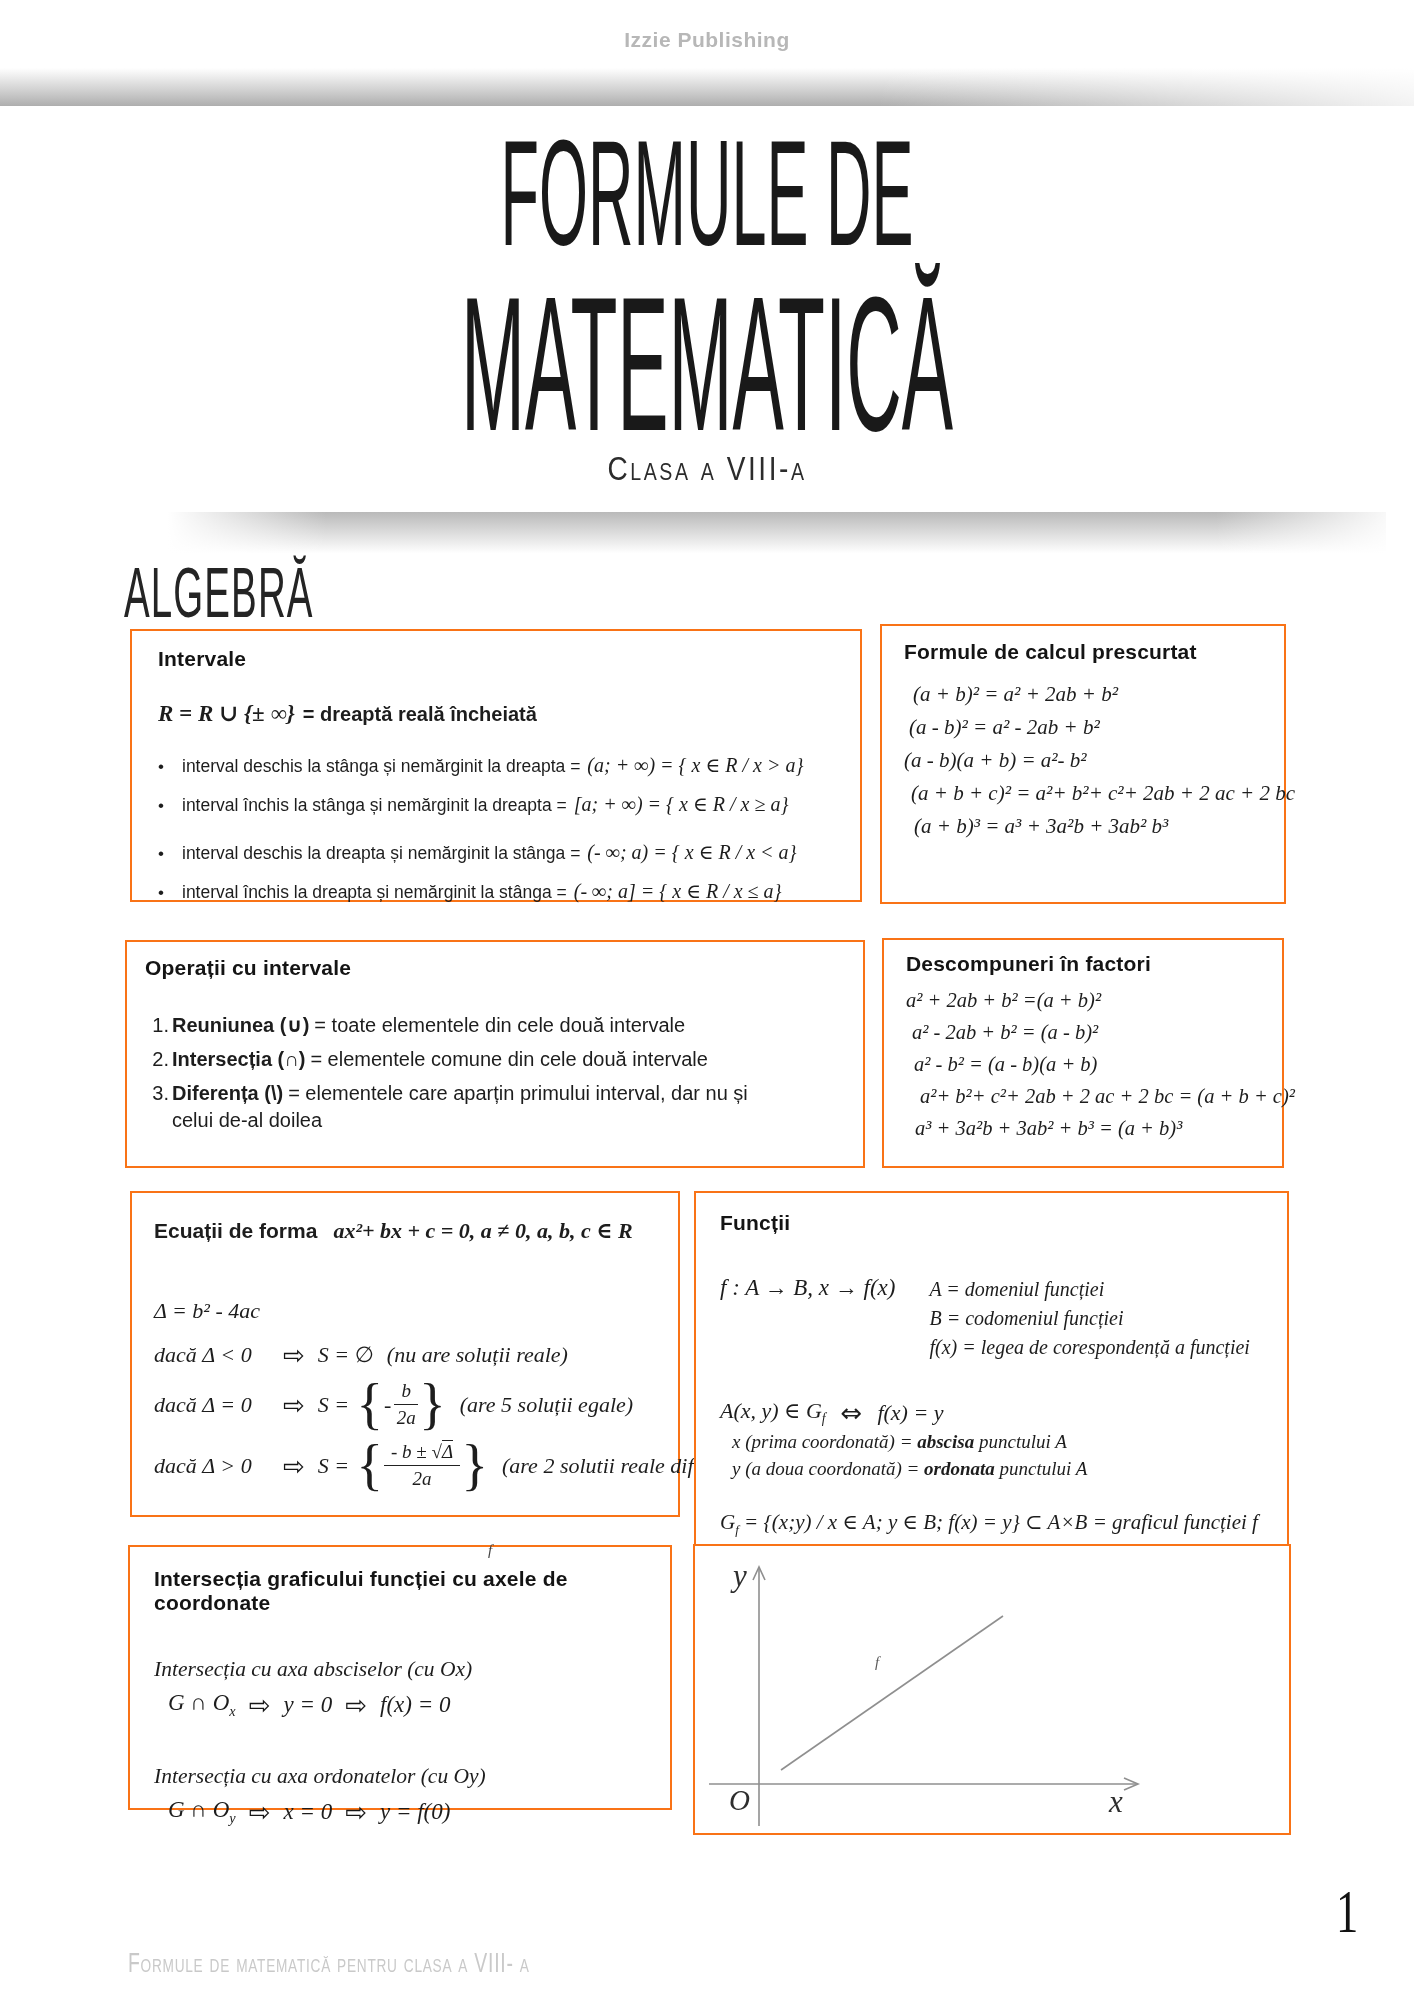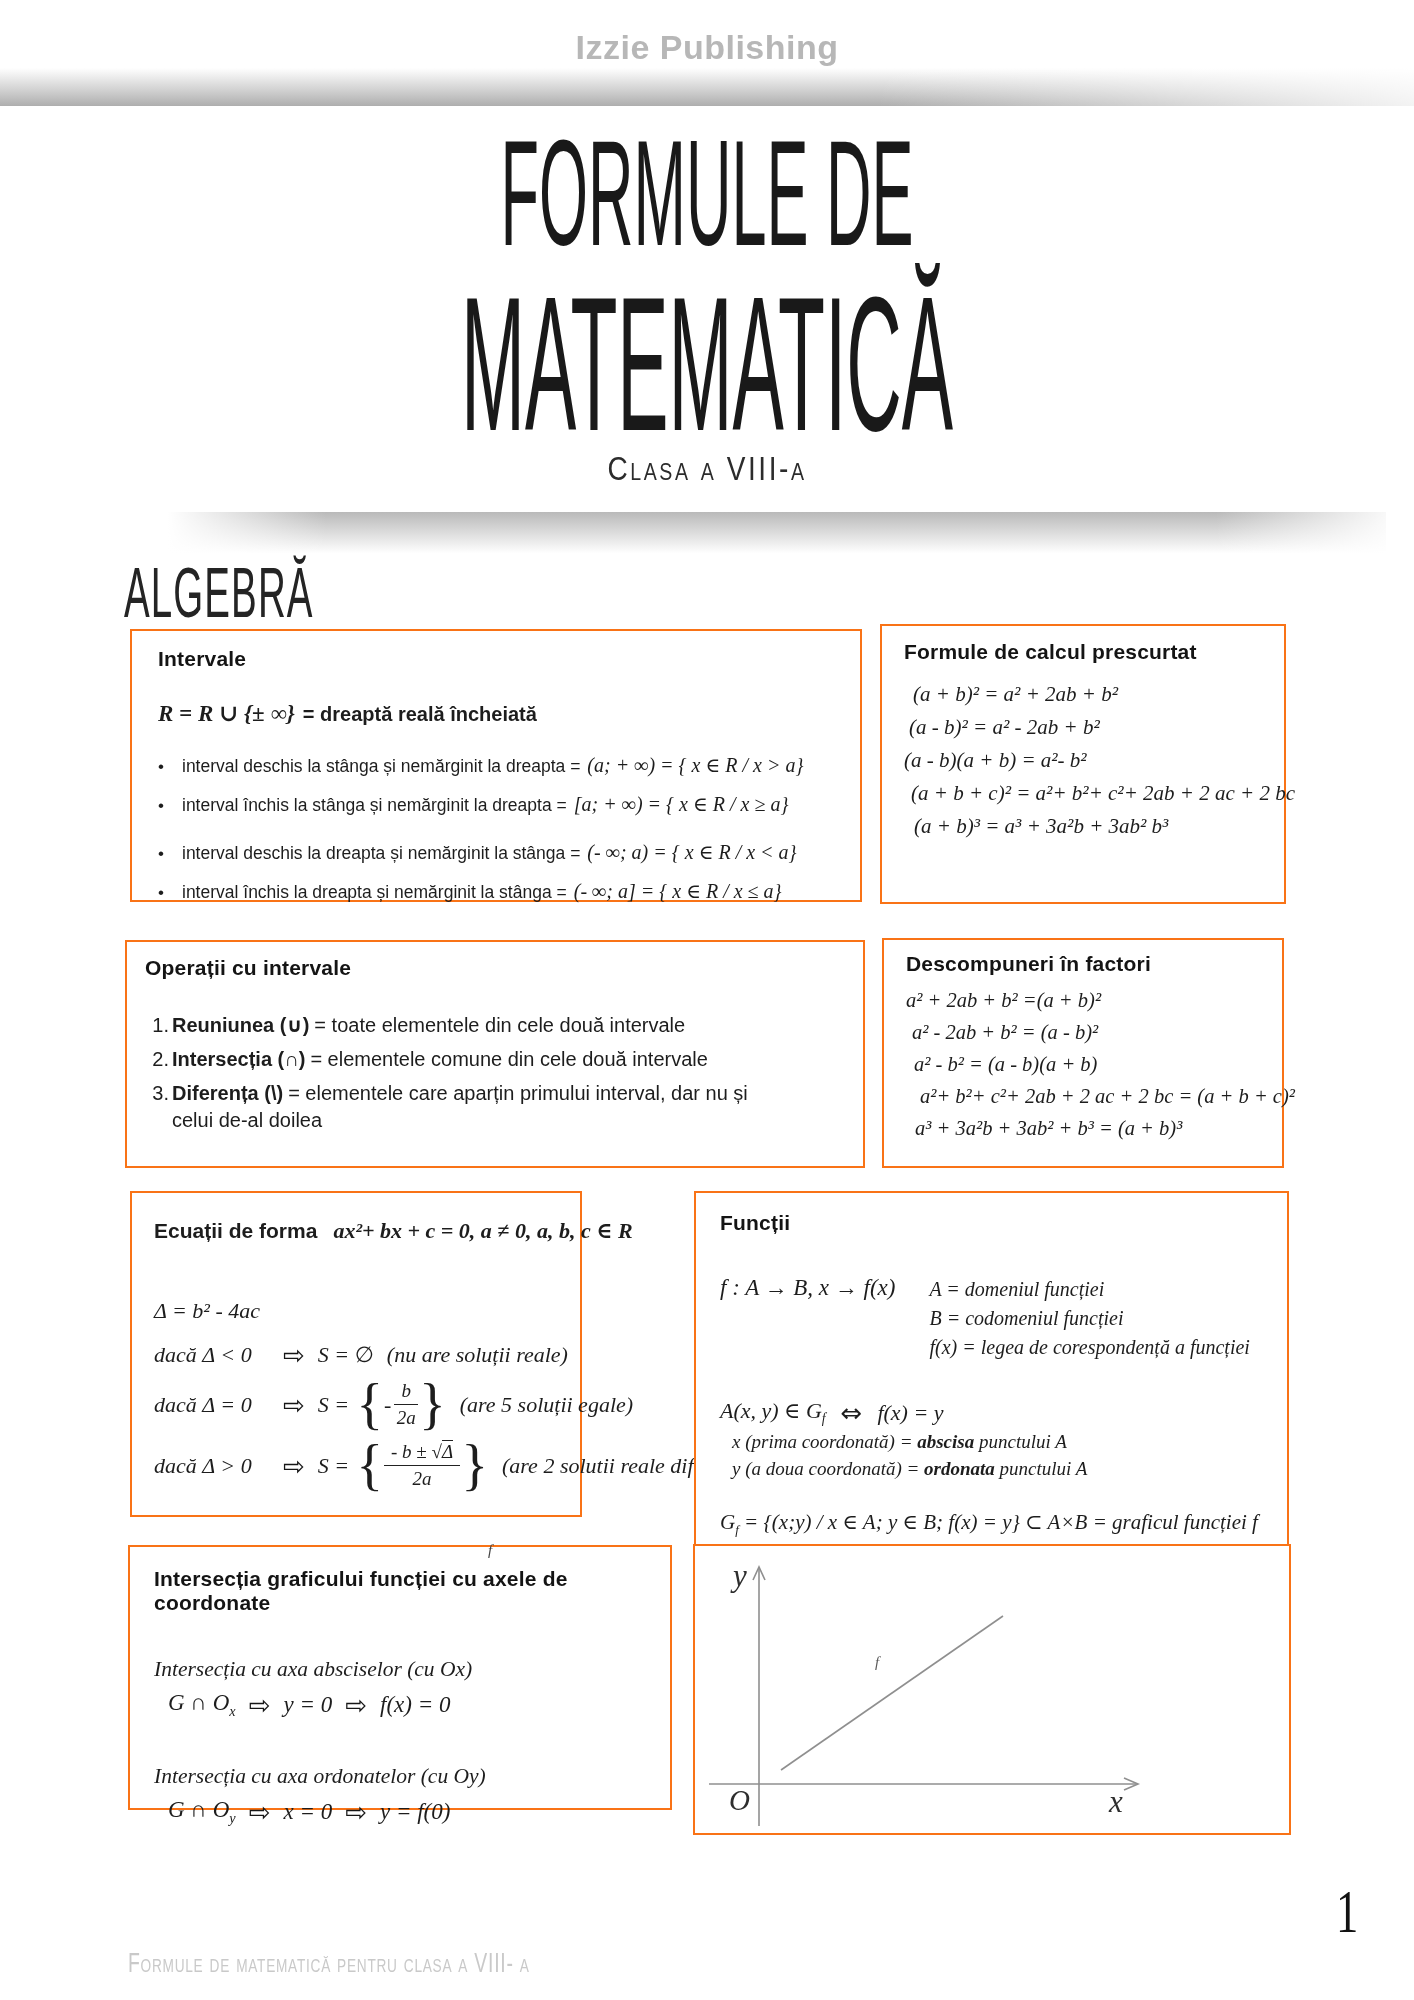--- a/index.html
+++ b/index.html
@@ -4,21 +4,21 @@
 <style>
   html,body { margin:0; padding:0; background:#e8e8e8; }
   .page {
     position:relative; width:1414px; height:2000px; margin:0 auto;
     background:#ffffff; overflow:hidden;
     font-family:"Liberation Sans","DejaVu Sans",sans-serif; color:#1d1d1d;
   }
   
   .publisher {
     position:absolute; top:28px; left:0; width:100%; text-align:center;
-    font-size:34px; font-weight:bold; color:#b7b7b7; letter-spacing:0.5px;
+    font-size:21px; font-weight:bold; color:#b7b7b7; letter-spacing:0.5px;
   }
   .band-top {
     position:absolute; top:68px; left:0; width:100%; height:38px;
     background-image:
       linear-gradient(to right, rgba(255,255,255,0) 0%, rgba(255,255,255,0) 62%, rgba(255,255,255,0.85) 100%),
       linear-gradient(to bottom, rgba(190,190,190,0) 0%, rgba(176,176,176,0.55) 55%, #aeaeae 100%);
   }
   .title1 {
     position:absolute; top:118px; left:0; width:100%; text-align:center;
     font-size:150px; line-height:1; color:#191919; letter-spacing:0px;
@@ -44,21 +44,21 @@
     position:absolute; left:124px; top:558px;
     font-size:70px; line-height:1; letter-spacing:2px; color:#242424;
     transform:scaleX(0.55); transform-origin:left center;
   }
   
   .box { position:absolute; background:#fff; border:2px solid #f97316; box-sizing:border-box; }
   .b1 { left:130px; top:629px;  width:732px; height:273px; }
   .b2 { left:880px; top:624px;  width:406px; height:280px; }
   .b3 { left:125px; top:940px;  width:740px; height:228px; }
   .b4 { left:882px; top:938px;  width:402px; height:230px; }
-  .b5 { left:130px; top:1191px; width:452px; height:326px; }
+  .b5 { left:130px; top:1191px; width:550px; height:326px; }
   .b6 { left:694px; top:1191px; width:595px; height:359px; }
   .b7 { left:128px; top:1545px; width:544px; height:265px; }
   .b8 { left:693px; top:1544px; width:598px; height:291px; }
 
   .box-title { margin:0; font-size:21px; font-weight:bold; color:#141414; letter-spacing:0.2px; }
   .m { font-family:"Liberation Serif","DejaVu Serif","DejaVu Sans",serif; font-style:italic; }
   .sans { font-family:"Liberation Sans","DejaVu Sans",sans-serif; }
   .bold { font-weight:bold; }
   sub { font-size:0.62em; }
 

